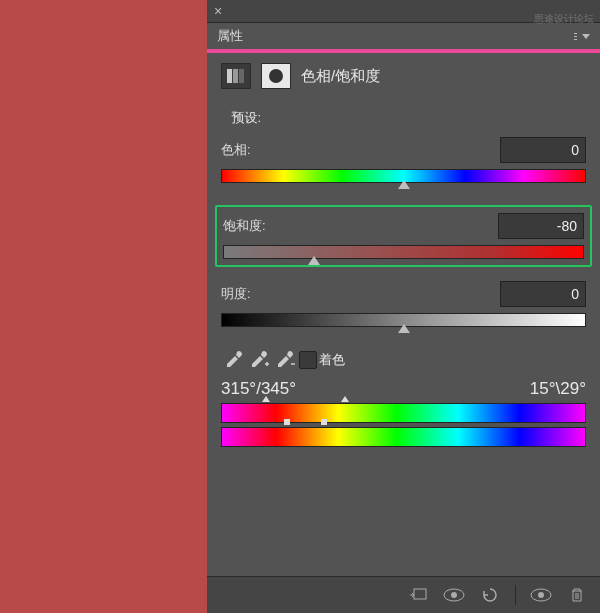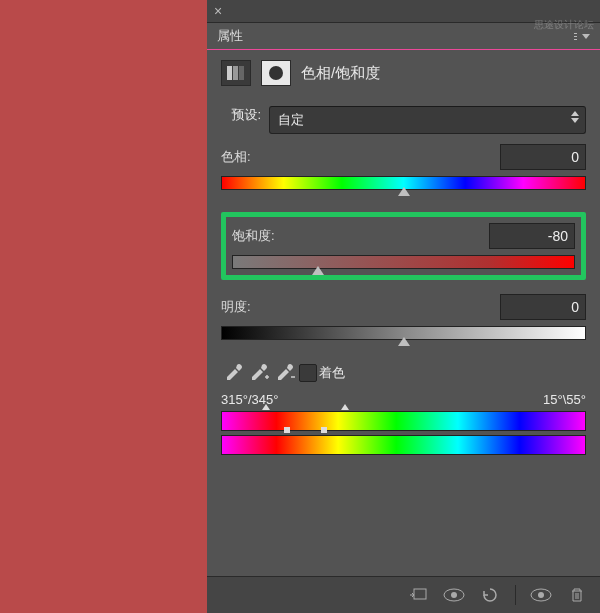--- a/index.html
+++ b/index.html
@@ -1,21 +1,21 @@
 <!DOCTYPE html>
 <html><head>
 <meta charset="utf-8">
 <style>
   html,body{margin:0;padding:0;width:600px;height:613px;background:#1e1e1e;font-family:"Microsoft YaHei",Arial,sans-serif;font-size:13px;color:#ddd;overflow:hidden}
   .canvas-area{position:absolute;left:0;top:0;width:207px;height:613px;background:#b94a4a}
   .panel{position:absolute;left:207px;top:0;right:0;bottom:0;background:#535353}
   .topstrip{height:22px;background:#454545;border-bottom:1px solid #2a2a2a;display:flex;align-items:center}
   .close-x{width:22px;height:22px;display:flex;align-items:center;justify-content:center;color:#bbb;font-size:14px;cursor:pointer}
-  .watermark{position:absolute;right:6px;top:18px;font-size:10px;color:rgba(255,255,255,.25)}
-  .tabrow{height:26px;display:flex;border-bottom:1px solid #ec4899;position:relative}
+  .watermark{position:absolute;right:6px;top:12px;font-size:10px;color:rgba(255,255,255,.25)}
+  .tabrow{height:26px;display:flex;border-bottom:4px solid #ec4899;position:relative}
   .tab{padding:0 10px;height:26px;line-height:26px;color:#ddd}
   .tabmenu{position:absolute;right:6px;top:6px;width:24px;height:14px;display:flex;align-items:center;justify-content:center;gap:2px}
   .tabmenu .bar{width:3px;height:1px;background:#bbb;box-shadow:0 3px 0 #bbb,0 -3px 0 #bbb}
   .tabmenu .tri{width:0;height:0;border-left:4px solid transparent;border-right:4px solid transparent;border-top:5px solid #bbb;margin-left:3px}
   .section{padding:10px 14px 6px}
   .adj-row{display:flex;align-items:center;gap:10px;margin-bottom:14px}
   .adj-icon{width:28px;height:24px;background:#3a3a3a;border:1px solid #2a2a2a;display:flex;align-items:center;justify-content:center}
   .adj-icon svg{width:18px;height:14px}
   .mask-icon{width:28px;height:24px;background:#e8e8e8;border:1px solid #2a2a2a;display:flex;align-items:center;justify-content:center}
   .mask-icon .dot{width:14px;height:14px;border-radius:50%;background:#333}
@@ -32,27 +32,27 @@
   .slider-head{display:flex;align-items:center;justify-content:space-between;margin-bottom:6px}
   .valbox{width:72px;height:24px;background:#3a3a3a;border:1px solid #222;color:#eee;text-align:right;padding:0 6px;line-height:24px;font-size:14px}
   .track{position:relative;height:12px;border:1px solid #222}
   .hue-track{background:linear-gradient(90deg,#ff0000 0%,#ffff00 17%,#00ff00 33%,#00ffff 50%,#0000ff 67%,#ff00ff 83%,#ff0000 100%)}
   .sat-track{background:linear-gradient(90deg,#7a7a7a 0%,#b03030 75%,#ff0000 100%)}
   .light-track{background:linear-gradient(90deg,#000 0%,#888 50%,#fff 100%)}
   .thumb{position:absolute;top:10px;width:0;height:0;border-left:6px solid transparent;border-right:6px solid transparent;border-bottom:9px solid #bfbfbf;transform:translateX(-6px)}
   .hue-thumb{left:50%}
   .sat-thumb{left:25%}
   .light-thumb{left:50%}
-  .hl{border:5px solid #22c55e;border-radius:2px;padding:6px;margin:0 14px 14px}
+  .hl{border:2px solid #22c55e;border-radius:2px;padding:6px;margin:0 8px 14px}
   .hl .slider-head{margin-bottom:6px}
   .dropper-row{display:flex;align-items:center;margin:4px 14px 8px}
   .dropper{width:26px;height:22px;display:flex;align-items:center;justify-content:center;color:#ccc}
   .cbx{width:16px;height:16px;border:1px solid #222;background:#3a3a3a;border-radius:2px}
   .cbx-lbl{color:#e8e8e8;margin-left:2px}
-  .range-lbls{display:flex;justify-content:space-between;margin:0 14px 4px;color:#e8e8e8;font-size:13px}
+  .range-lbls{display:flex;justify-content:space-between;margin:0 14px 4px;color:#e8e8e8;font-size:17px}
   .spectrum{margin:0 14px 4px;position:relative;height:18px;background:linear-gradient(90deg,#ff00ff 0%,#ff0000 15%,#ffff00 32%,#00ff00 48%,#00ffff 65%,#0000ff 82%,#ff00ff 100%);border:1px solid #222}
   .stops{position:absolute;left:0;right:0;top:-3px;height:24px}
   .stop{position:absolute;width:6px;height:6px;background:#ddd;top:18px;transform:translateX(-3px)}
   .tri-up{position:absolute;width:0;height:0;border-left:4px solid transparent;border-right:4px solid transparent;border-bottom:6px solid #ddd;top:-5px;transform:translateX(-4px)}
   .footer{position:absolute;bottom:0;left:0;right:0;height:36px;background:#454545;border-top:1px solid #2a2a2a;display:flex;align-items:center;justify-content:flex-end;gap:10px;padding:0 10px}
   .ficon{width:26px;height:22px;display:flex;align-items:center;justify-content:center;color:#aaa}
   .fsep{width:1px;height:20px;background:#2a2a2a;margin:0 2px}
   svg{display:block}
 </style>
 </head>
@@ -85,24 +85,20 @@
       </div>
       <div class="mask-icon">
           <div class="dot"></div>
         </div>
       <div class="adj-title">色相/饱和度</div>
     </div>
   </div>
 
   <div class="row">
     <span class="lbl">预设:</span>
-    <div class="select">
-      <span>自定</span>
-      <span class="updn"></span>
-    </div>
   </div>
 
 
   <div class="slider-block">
     <div class="slider-head">
       <span>色相:</span>
       <div class="valbox">0</div>
     </div>
     <div class="track hue-track">
       <div class="thumb hue-thumb"></div>
@@ -146,21 +142,21 @@
           <path d="M2 16 L2 13 L10 5 L13 8 L5 16 Z M11 4 L14 7 L16 5 Q18 3 16 1 Q14 -1 12 1 Z" fill="#ccc"></path>
           <path d="M15 13 h4" stroke="#ccc" stroke-width="1.5"></path>
         </svg>
     </div>
     <div class="cbx"></div>
     <span class="cbx-lbl">着色</span>
   </div>
 
   <div class="range-lbls">
     <span>315°/345°</span>
-    <span>15°\55°</span>
+    <span>15°\29°</span>
   </div>
 
   <div class="spectrum">
     <div class="stops">
       <div class="tri-up" style="left:12%"></div>
       <div class="stop" style="left:18%"></div>
       <div class="stop" style="left:28%"></div>
       <div class="tri-up" style="left:34%"></div>
     </div>
   </div>

